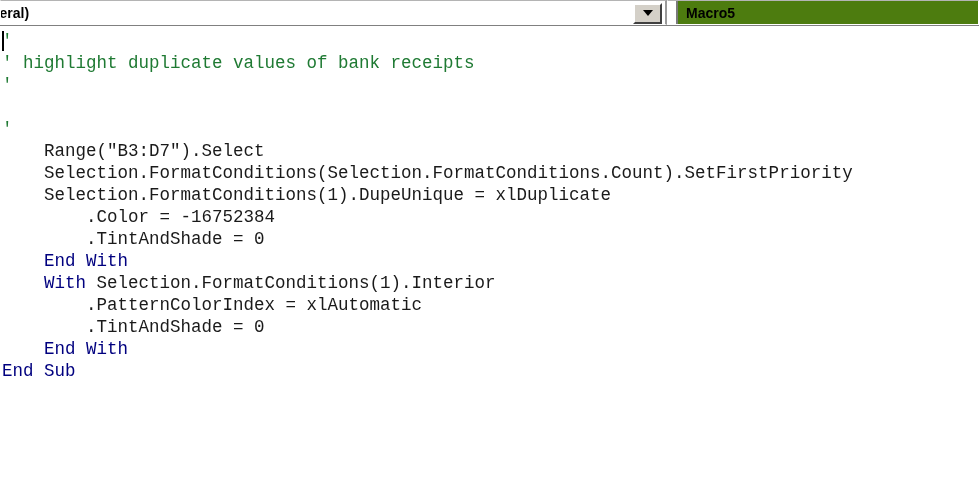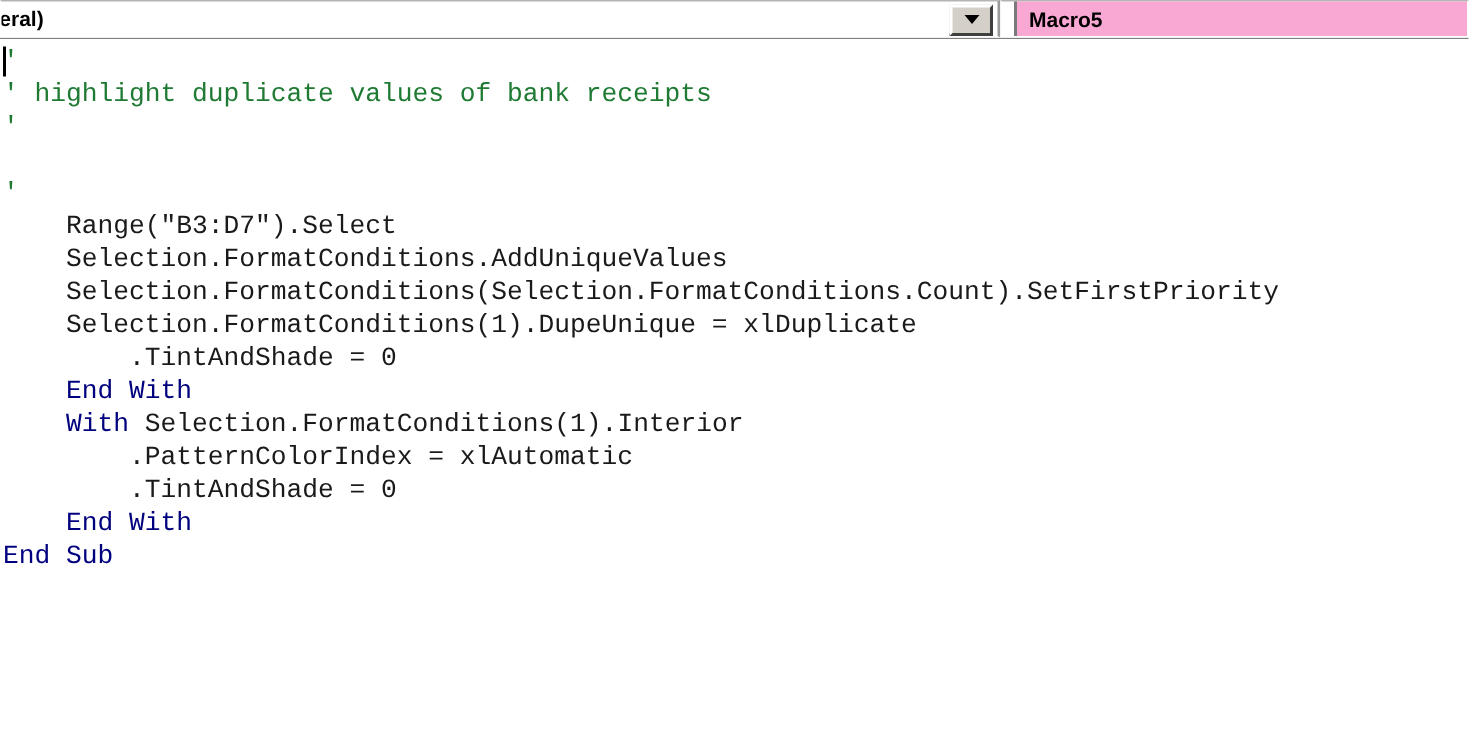--- a/index.html
+++ b/index.html
@@ -89,21 +89,21 @@
   #proc-name-box {
     flex: 1 1 auto;
     min-width: 0;
     height: 25px;
     border-left: 2px solid #7a7a7a;
     display: flex;
     align-items: center;
     padding-left: 8px;
     box-sizing: border-box;
     overflow: hidden;
-    background: #f9a8d4;
+    background: #4d7c0f;
   }
 
   
   #code-pane {
     position: absolute;
     left: 0;
     top: 26px;
     width: 979px;
     height: 474px;
     background: #ffffff;
@@ -163,23 +163,23 @@
 </div>
 
 <div id="code-pane">
   <div id="code-lines">
       <div class="code-line"><span class="tok-comment">'</span><span id="caret"></span></div>
       <div class="code-line"><span class="tok-comment">' highlight duplicate values of bank receipts</span></div>
       <div class="code-line"><span class="tok-comment">'</span></div>
       <div class="code-line"><span class="tok-plain"></span></div>
       <div class="code-line"><span class="tok-comment">'</span></div>
       <div class="code-line"><span class="tok-plain">    Range("B3:D7").Select</span></div>
-      <div class="code-line"><span class="tok-plain">    Selection.FormatConditions.AddUniqueValues</span></div>
       <div class="code-line"><span class="tok-plain">    Selection.FormatConditions(Selection.FormatConditions.Count).SetFirstPriority</span></div>
       <div class="code-line"><span class="tok-plain">    Selection.FormatConditions(1).DupeUnique = xlDuplicate</span></div>
+      <div class="code-line"><span class="tok-plain">        .Color = -16752384</span></div>
       <div class="code-line"><span class="tok-plain">        .TintAndShade = 0</span></div>
       <div class="code-line"><span class="tok-plain">    </span><span class="tok-kw">End With</span></div>
       <div class="code-line"><span class="tok-plain">    </span><span class="tok-kw">With</span><span class="tok-plain"> Selection.FormatConditions(1).Interior</span></div>
       <div class="code-line"><span class="tok-plain">        .PatternColorIndex = xlAutomatic</span></div>
       <div class="code-line"><span class="tok-plain">        .TintAndShade = 0</span></div>
       <div class="code-line"><span class="tok-plain">    </span><span class="tok-kw">End With</span></div>
       <div class="code-line"><span class="tok-kw">End Sub</span></div>
     </div>
 </div>
 

